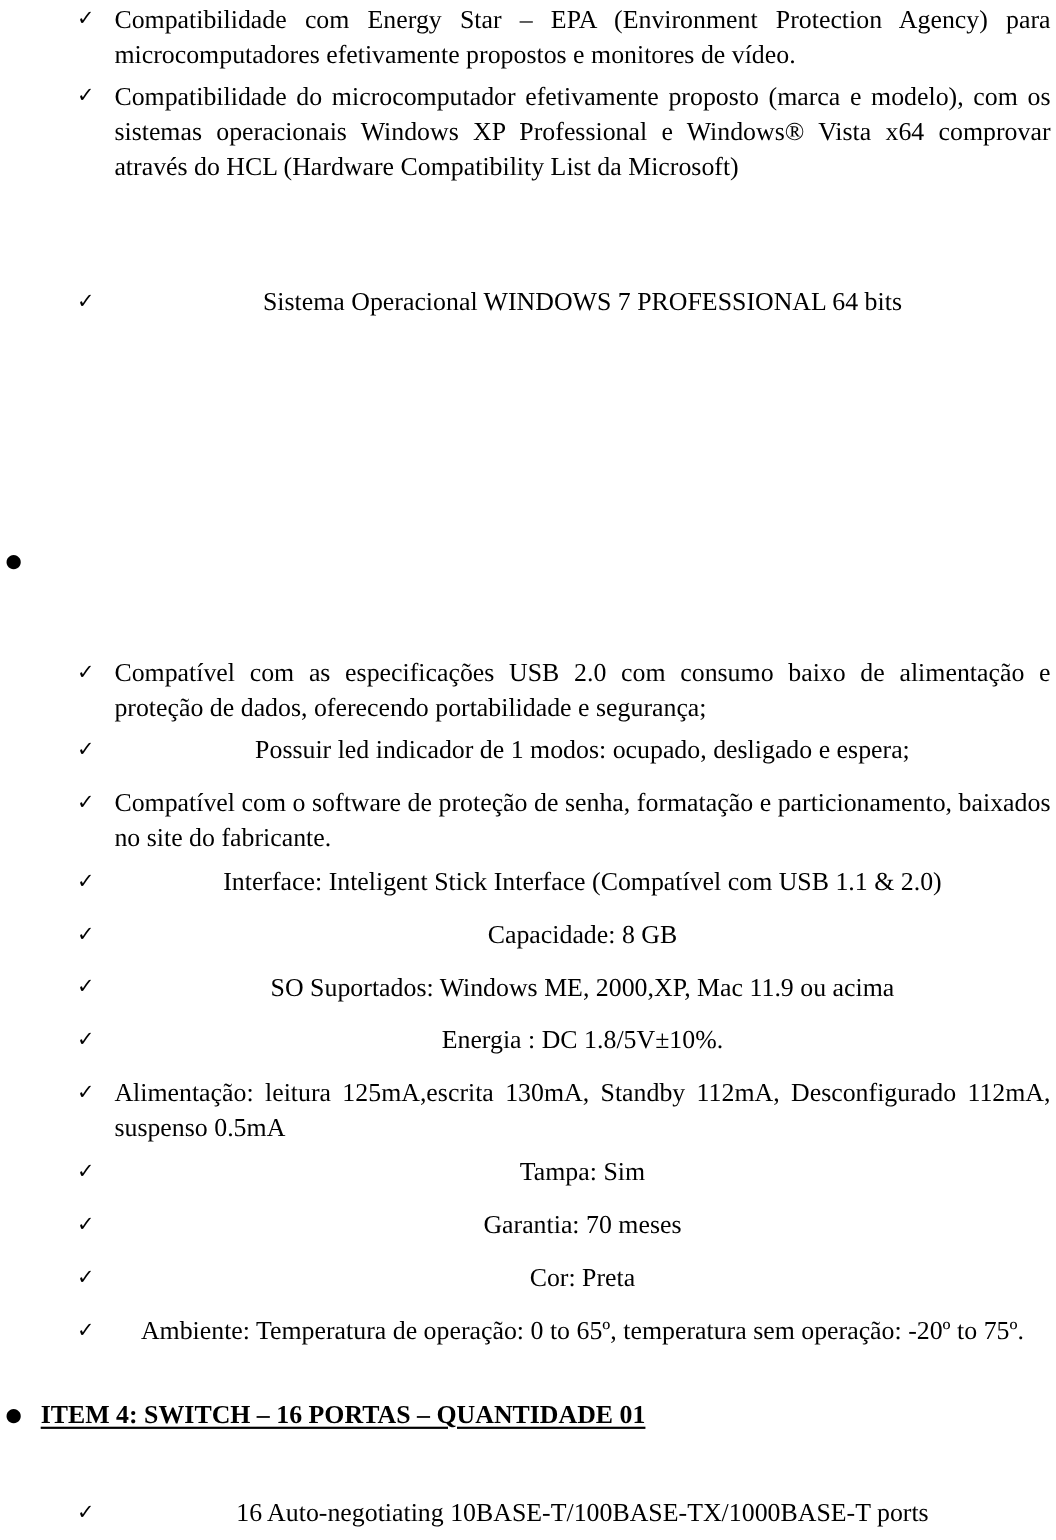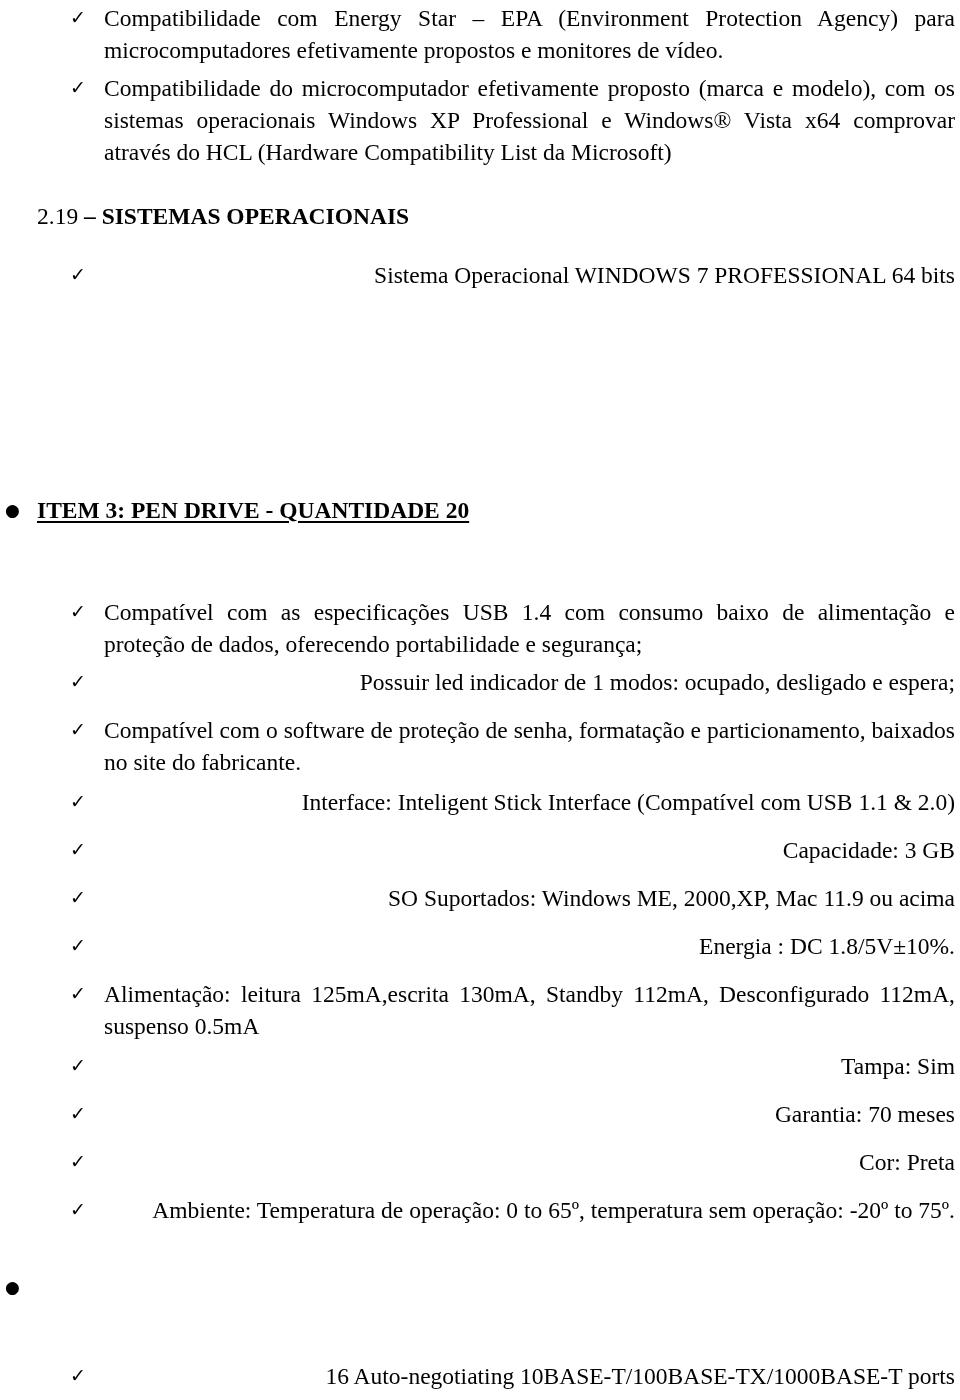--- a/index.html
+++ b/index.html
@@ -45,21 +45,21 @@
   .check-text {
     display: block;
     margin-left: 34px;
     font-size: 23.5px;
     line-height: 32px;
     text-align: justify;
     text-justify: inter-word;
     hyphens: none;
   }
   .check-text.nojust {
-    text-align: right;
+    text-align: center;
   }
 
   
   .sub-heading {
     position: absolute;
     left: 37px;
     font-size: 23.5px;
     line-height: 30px;
     white-space: nowrap;
   }
@@ -102,45 +102,44 @@
 
 <div class="page" id="page-root">
     <div class="check-row" style="top: 2px;">
       <span class="check-mark">✓</span>
       <span class="check-text">Compatibilidade com Energy Star – EPA (Environment Protection Agency) para microcomputadores efetivamente propostos e monitores de vídeo.</span>
     </div>
     <div class="check-row" style="top: 72px;">
       <span class="check-mark">✓</span>
       <span class="check-text">Compatibilidade do microcomputador efetivamente proposto (marca e modelo), com os sistemas operacionais Windows XP Professional e Windows® Vista x64 comprovar através do HCL (Hardware Compatibility List da Microsoft)</span>
     </div>
-    <div class="sub-heading" style="top: 201px;"><span class="num">2.19 </span><span class="title">– SISTEMAS OPERACIONAIS</span></div>
     <div class="check-row" style="top: 259px;">
       <span class="check-mark">✓</span>
       <span class="check-text nojust">Sistema Operacional WINDOWS 7 PROFESSIONAL 64 bits</span>
     </div>
-    <div class="item-heading" style="top: 495px;"><span class="item-bullet">●</span><span class="item-label">ITEM 3: PEN DRIVE -  QUANTIDADE 20</span></div>
+    <div class="item-heading" style="top: 495px;"><span class="item-bullet">●</span></div>
     <div class="check-row" style="top: 596px;">
       <span class="check-mark">✓</span>
-      <span class="check-text">Compatível com as especificações USB 1.4 com consumo baixo de alimentação e proteção de dados, oferecendo portabilidade e segurança;</span>
+      <span class="check-text">Compatível com as especificações USB 2.0 com consumo baixo de alimentação e proteção de dados, oferecendo portabilidade e segurança;</span>
     </div>
     <div class="check-row" style="top: 666px;">
       <span class="check-mark">✓</span>
       <span class="check-text nojust">Possuir led indicador de 1 modos: ocupado, desligado e espera;</span>
     </div>
     <div class="check-row" style="top: 714px;">
       <span class="check-mark">✓</span>
       <span class="check-text">Compatível com o software de proteção de senha, formatação e particionamento, baixados no site do fabricante.</span>
     </div>
     <div class="check-row" style="top: 786px;">
       <span class="check-mark">✓</span>
       <span class="check-text nojust">Interface: Inteligent Stick Interface (Compatível com USB 1.1 &amp; 2.0)</span>
     </div>
     <div class="check-row" style="top: 834px;">
       <span class="check-mark">✓</span>
-      <span class="check-text nojust">Capacidade: 3 GB</span>
+      <span class="check-text nojust">Capacidade: 8 GB</span>
     </div>
     <div class="check-row" style="top: 882px;">
       <span class="check-mark">✓</span>
       <span class="check-text nojust">SO Suportados: Windows ME, 2000,XP, Mac 11.9 ou acima</span>
     </div>
     <div class="check-row" style="top: 930px;">
       <span class="check-mark">✓</span>
       <span class="check-text nojust">Energia : DC 1.8/5V±10%.</span>
     </div>
     <div class="check-row" style="top: 978px;">
@@ -156,18 +155,18 @@
       <span class="check-text nojust">Garantia: 70 meses</span>
     </div>
     <div class="check-row" style="top: 1146px;">
       <span class="check-mark">✓</span>
       <span class="check-text nojust">Cor: Preta</span>
     </div>
     <div class="check-row" style="top: 1194px;">
       <span class="check-mark">✓</span>
       <span class="check-text nojust">Ambiente: Temperatura de operação: 0 to 65º, temperatura sem operação: -20º to 75º.</span>
     </div>
-    <div class="item-heading" style="top: 1272px;"><span class="item-bullet">●</span></div>
+    <div class="item-heading" style="top: 1272px;"><span class="item-bullet">●</span><span class="item-label">ITEM 4: SWITCH – 16 PORTAS – QUANTIDADE 01</span></div>
     <div class="check-row" style="top: 1360px;">
       <span class="check-mark">✓</span>
       <span class="check-text nojust">16 Auto-negotiating 10BASE-T/100BASE-TX/1000BASE-T ports</span>
     </div>
   </div>
 
 </body></html>

